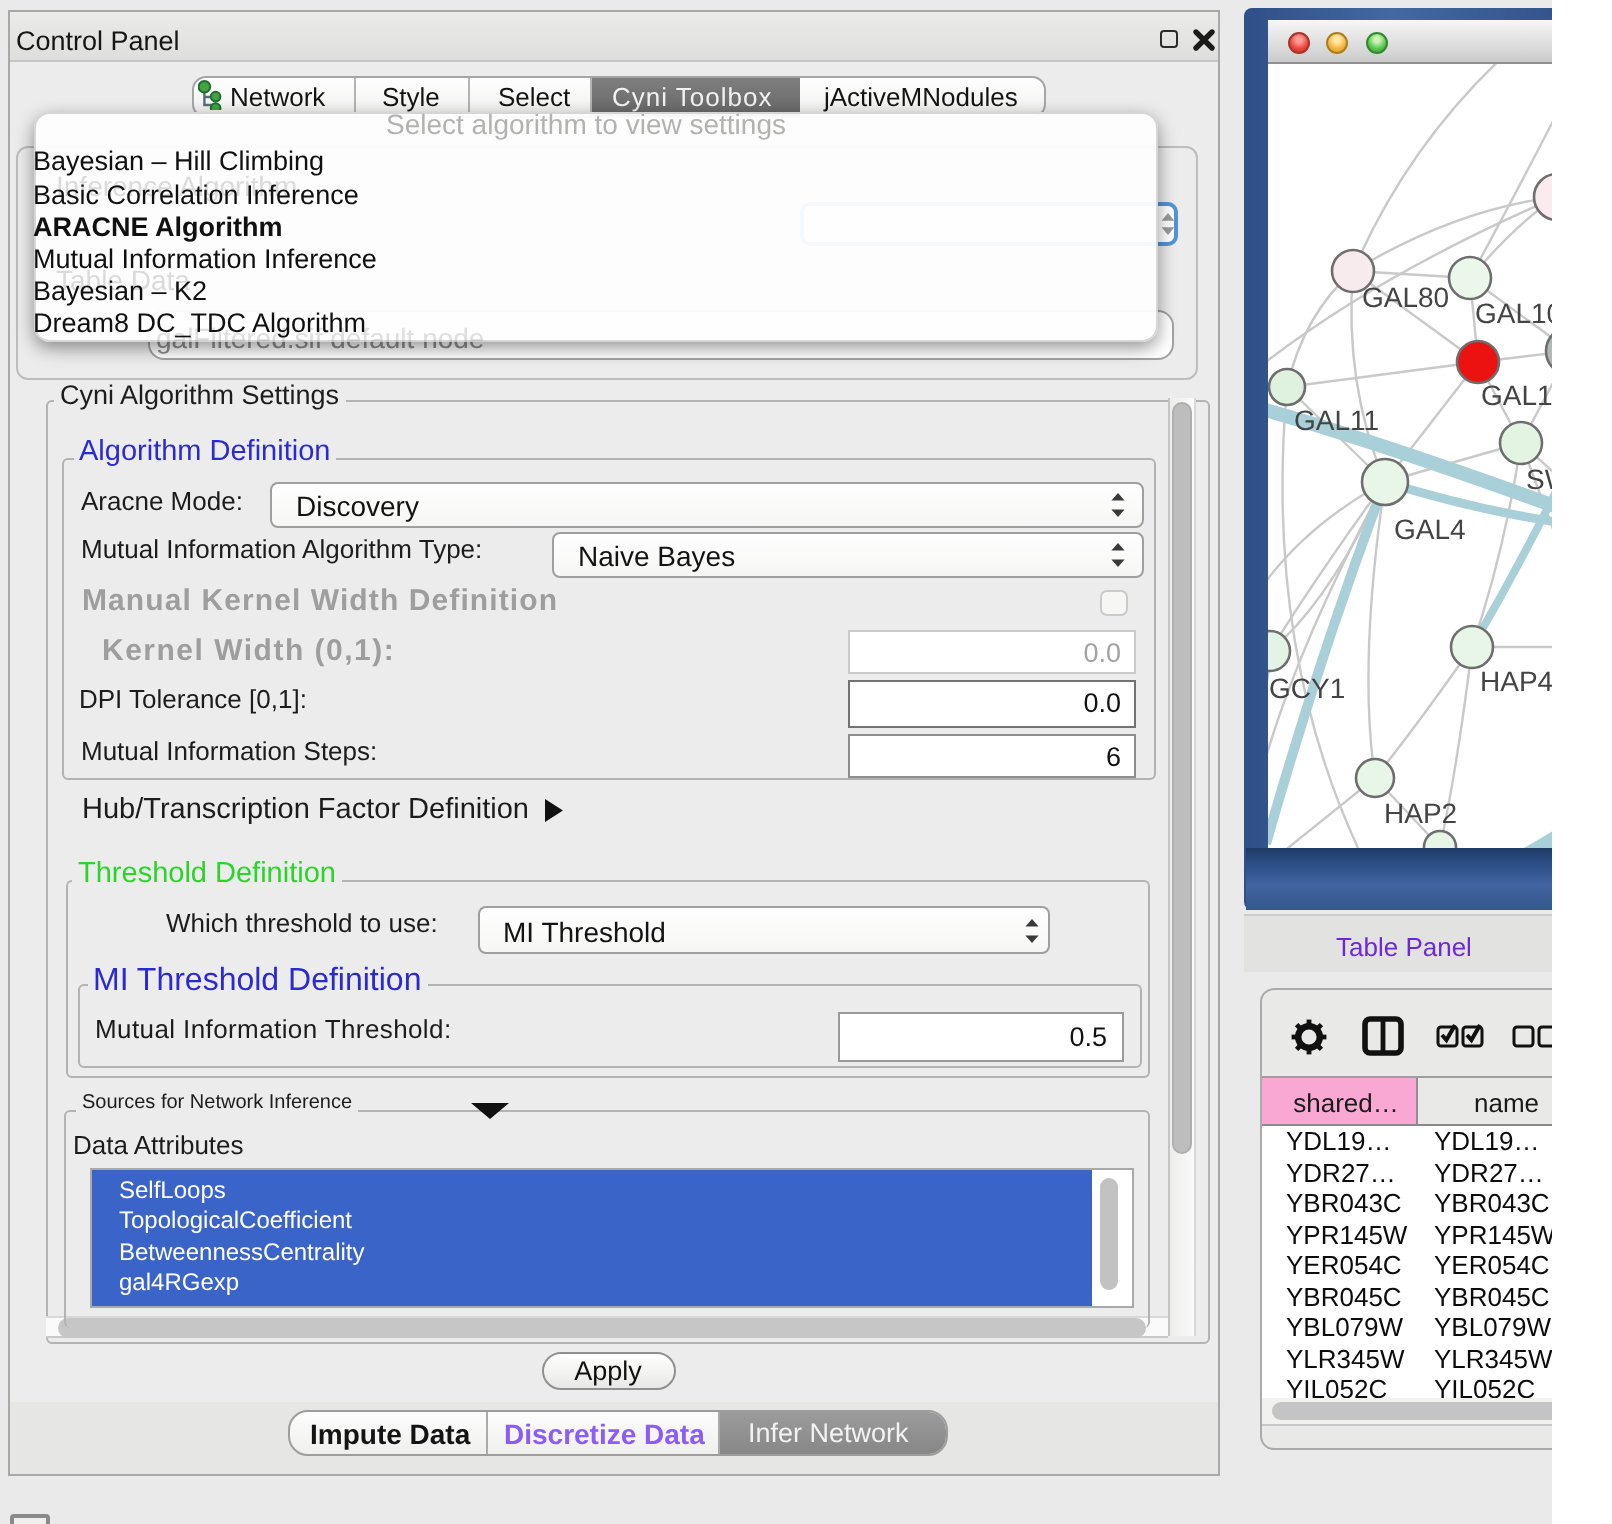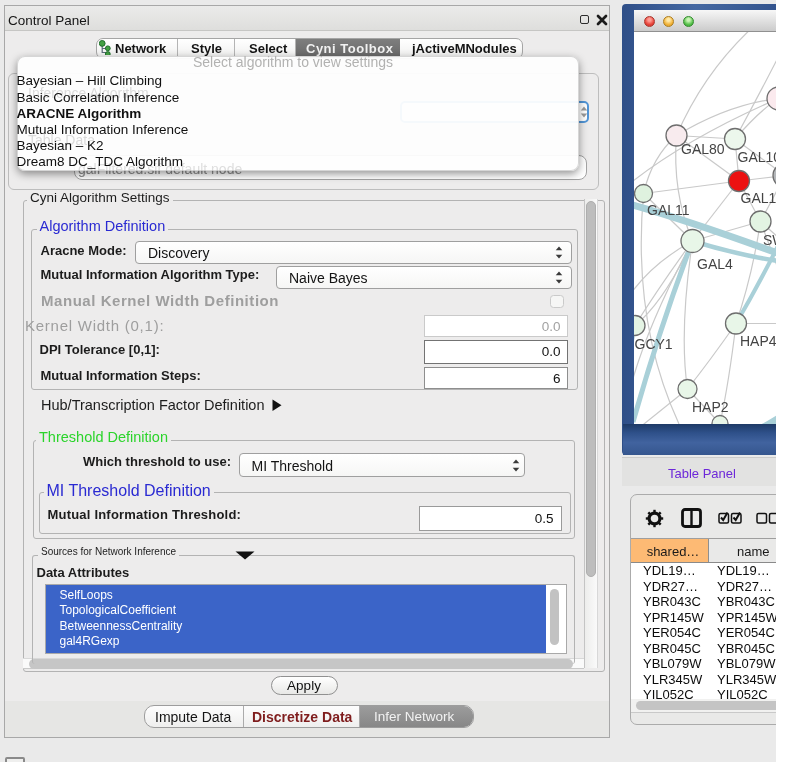--- a/index.html
+++ b/index.html
@@ -1,18 +1,18 @@
 <!DOCTYPE html>
 <html><head><meta charset="utf-8"><style>
 *{margin:0;padding:0;box-sizing:border-box}
 html,body{width:806px;height:762px;overflow:hidden}
 body{font-family:"Liberation Sans",sans-serif}
 #page{position:relative;width:776px;height:762px;background:#eaeaea;overflow:hidden}
 .a{position:absolute}
-.b13{font-size:13px;font-weight:bold;color:#1c1c1c;white-space:nowrap;line-height:14px}
+.b13{font-size:13px;font-weight:normal;color:#1c1c1c;white-space:nowrap;line-height:14px}
 .r13{font-size:13px;color:#1c1c1c;white-space:nowrap;line-height:14px}
 .grp{position:absolute;border:1px solid #b3b3b3;border-radius:3px}
 .lbl{position:absolute;background:#edecec;padding:0 3px;font-size:13px;white-space:nowrap;line-height:14px}
 .combo{position:absolute;background:linear-gradient(#ffffff,#f6f6f5);border:1px solid #9f9f9f;border-radius:4px;font-size:14px;color:#131313}
 .stp{position:absolute}
 .combo span{position:absolute;left:12px;top:2.5px;line-height:16px}
 .fld{position:absolute;background:#fff;font-size:13.5px;text-align:right;color:#111}
 </style></head><body>
 <div id="page">
 
@@ -82,21 +82,21 @@
 <div class="a b13" style="left:40.5px;top:267.6px">Mutual Information Algorithm Type:</div>
 <div class="combo" style="left:276px;top:266px;width:296px;height:22.5px">
       <span>Naive Bayes</span>
     </div>
     <svg class="stp" style="left:555px;top:271px" width="8" height="13" viewBox="0 0 8 13">
       <path d="M4 0.5 L7.3 4.3 H0.7 Z" fill="#3a3a3a"></path>
       <path d="M4 12.5 L7.3 8.7 H0.7 Z" fill="#3a3a3a"></path>
     </svg>
 <div class="a" style="left:41px;top:293px;font-size:15px;font-weight:bold;letter-spacing:0.55px;color:#9e9e9e;white-space:nowrap;line-height:15px">Manual Kernel Width Definition</div>
 <div class="a" style="left:550px;top:294.5px;width:13.5px;height:13.5px;border:1.5px solid #cacaca;border-radius:3.5px;background:#f6f6f5"></div>
-<div class="a" style="left:25px;top:318.2px;font-size:15px;font-weight:normal;letter-spacing:0.75px;color:#9e9e9e;white-space:nowrap;line-height:15px">Kernel Width (0,1):</div>
+<div class="a" style="left:51px;top:318.2px;font-size:15px;font-weight:bold;letter-spacing:0.75px;color:#9e9e9e;white-space:nowrap;line-height:15px">Kernel Width (0,1):</div>
 <div class="fld" style="left:424px;top:314.5px;width:143.5px;height:22.5px;border:1px solid #cacaca;color:#a2a2a2;line-height:21px;padding-right:6px">0.0</div>
 <div class="a b13" style="left:39.5px;top:342.7px">DPI Tolerance [0,1]:</div>
 <div class="fld" style="left:423.5px;top:340px;width:144px;height:23.5px;border:1.5px solid #737373;line-height:21px;padding-right:6px">0.0</div>
 <div class="a b13" style="left:40.5px;top:369.4px">Mutual Information Steps:</div>
 <div class="fld" style="left:424px;top:366.5px;width:143.5px;height:22.5px;border:1px solid #8e8e8e;line-height:21px;padding-right:6px">6</div>
 
 <div class="a" style="left:41px;top:397.8px;font-size:14.5px;color:#1c1c1c;white-space:nowrap;line-height:14px">Hub/Transcription Factor Definition</div>
 <svg class="a" style="left:271px;top:399px" width="12" height="13" viewBox="0 0 12 13">
       <path d="M1.5 0.5 L10.5 6.2 L1.5 12 Z" fill="#111"></path>
     </svg>
@@ -130,22 +130,22 @@
 <div class="a" style="left:549.5px;top:588.5px;width:9.5px;height:56px;background:#c2c2c2;border-radius:5px"></div>
 
 <div class="a" style="left:5px;top:701px;width:604px;height:36px;background:#e6e6e4"></div>
 <div class="a" style="left:270.5px;top:675.5px;width:67px;height:19px;background:linear-gradient(#ffffff,#e8e8e6);border:1.5px solid #909090;border-radius:9.5px;text-align:center;font-size:13.5px;line-height:17px;color:#111">Apply</div>
 
 <div class="a" style="left:144px;top:705px;width:329.5px;height:22.5px;border:1px solid #9d9d9d;border-radius:10px;background:linear-gradient(#fdfdfd,#efefee);overflow:hidden;display:flex">
   <div style="width:99px;border-right:1px solid #ababab"></div>
   <div style="width:116px;border-right:1px solid #ababab"></div>
   <div style="flex:1;background:linear-gradient(#9c9c9c,#878787)"></div>
 </div>
-<div class="a" style="left:155px;top:710px;font-size:14px;font-weight:normal;color:#141414;white-space:nowrap;line-height:14px">Impute Data</div>
-<div class="a" style="left:252px;top:710px;font-size:14px;font-weight:bold;color:#7f1d1d;white-space:nowrap;line-height:14px">Discretize Data</div>
+<div class="a" style="left:155px;top:710px;font-size:14px;font-weight:bold;color:#141414;white-space:nowrap;line-height:14px">Impute Data</div>
+<div class="a" style="left:252px;top:710px;font-size:14px;font-weight:bold;color:#8b5cf6;white-space:nowrap;line-height:14px">Discretize Data</div>
 <div class="a" style="left:374px;top:710px;font-size:13.5px;font-weight:normal;color:#f2f2f2;white-space:nowrap;line-height:14px">Infer Network</div>
 
 <div class="a" style="left:5px;top:756.5px;width:20px;height:10px;border:2px solid #8a8a8a;background:#efefee;border-radius:2px"></div>
 
 <div class="a" style="left:622px;top:3.5px;width:184px;height:451px;background:linear-gradient(90deg,#2f4f88,#4568a2 40%,#2d4d86);border-radius:4px 0 0 4px"></div>
 <div class="a" style="left:623px;top:424px;width:183px;height:30.5px;background:linear-gradient(#1e3a66,#2e5089 28%,#41639f 60%,#35568e)"></div>
 <div class="a" style="left:633.5px;top:9.5px;width:172.5px;height:22px;background:linear-gradient(#f7f7f7,#cbcbcb);border-bottom:1px solid #909090"></div>
 <div class="a" style="left:644.2px;top:15.9px;width:11px;height:11px;border-radius:50%;background:radial-gradient(circle at 50% 32%,#ff9c94 18%,#e8463c 60%,#c93028);border:0.5px solid #a8352c"></div>
 <div class="a" style="left:662.8px;top:15.9px;width:11px;height:11px;border-radius:50%;background:radial-gradient(circle at 50% 32%,#ffe9a8 18%,#f2b43c 60%,#d89a22);border:0.5px solid #ad7d1e"></div>
 <div class="a" style="left:682.7px;top:15.9px;width:11px;height:11px;border-radius:50%;background:radial-gradient(circle at 50% 32%,#c9f4b4 18%,#59c24e 60%,#35a32e);border:0.5px solid #338a2e"></div>
@@ -267,21 +267,21 @@
         <rect x="1" y="2.5" width="9.5" height="9.5" rx="1.5" stroke-width="1.5"></rect>
         <rect x="13.5" y="2.5" width="9.5" height="9.5" rx="1.5" stroke-width="1.5"></rect>
       </g>
     </svg>
 <svg class="a" style="left:796px;top:504px" width="10" height="27" viewBox="0 0 10 27">
       <path d="M2.5 25.5 V1.5 H8 L14 7.5" stroke="#111" stroke-width="2.4" fill="none"></path>
       <path d="M2.5 25.5 H10" stroke="#111" stroke-width="2.4"></path>
     </svg>
 
 <div class="a" style="left:631px;top:538px;width:175px;height:25px;border-top:1px solid #9e9e9e;border-bottom:1px solid #8a8a8a;display:flex">
-  <div style="width:78px;background:#fdba74;border-right:1px solid #8f8f8f;text-align:center;font-size:13px;line-height:25px;color:#1a1a1a;padding-left:7px">shared…</div>
+  <div style="width:78px;background:#f9a8d4;border-right:1px solid #8f8f8f;text-align:center;font-size:13px;line-height:25px;color:#1a1a1a;padding-left:7px">shared…</div>
   <div style="width:74.5px;background:#e9e9e8;border-right:1px solid #8f8f8f;text-align:center;font-size:13px;line-height:25px;color:#1a1a1a;padding-left:15px">name</div>
   <div style="flex:1;background:#bee2f1"></div>
 </div>
 
 <div class="a" style="left:631px;top:563px;width:175px;height:136px;background:#fff;overflow:hidden">
   <div style="position:absolute;left:12px;top:0;font-size:13px;line-height:15.55px;color:#0c0c0c;white-space:nowrap">YDL19…<br>YDR27…<br>YBR043C<br>YPR145W<br>YER054C<br>YBR045C<br>YBL079W<br>YLR345W<br>YIL052C</div>
   <div style="position:absolute;left:86px;top:0;font-size:13px;line-height:15.55px;color:#0c0c0c;white-space:nowrap">YDL19…<br>YDR27…<br>YBR043C<br>YPR145W<br>YER054C<br>YBR045C<br>YBL079W<br>YLR345W<br>YIL052C</div>
   <div style="position:absolute;left:164px;top:0;font-size:13px;line-height:15.55px;color:#0c0c0c;white-space:nowrap">13<br>12<br>&nbsp;<br>9.<br>8.<br>9.<br>&nbsp;<br>9.<br>9.</div>
 </div>
 

